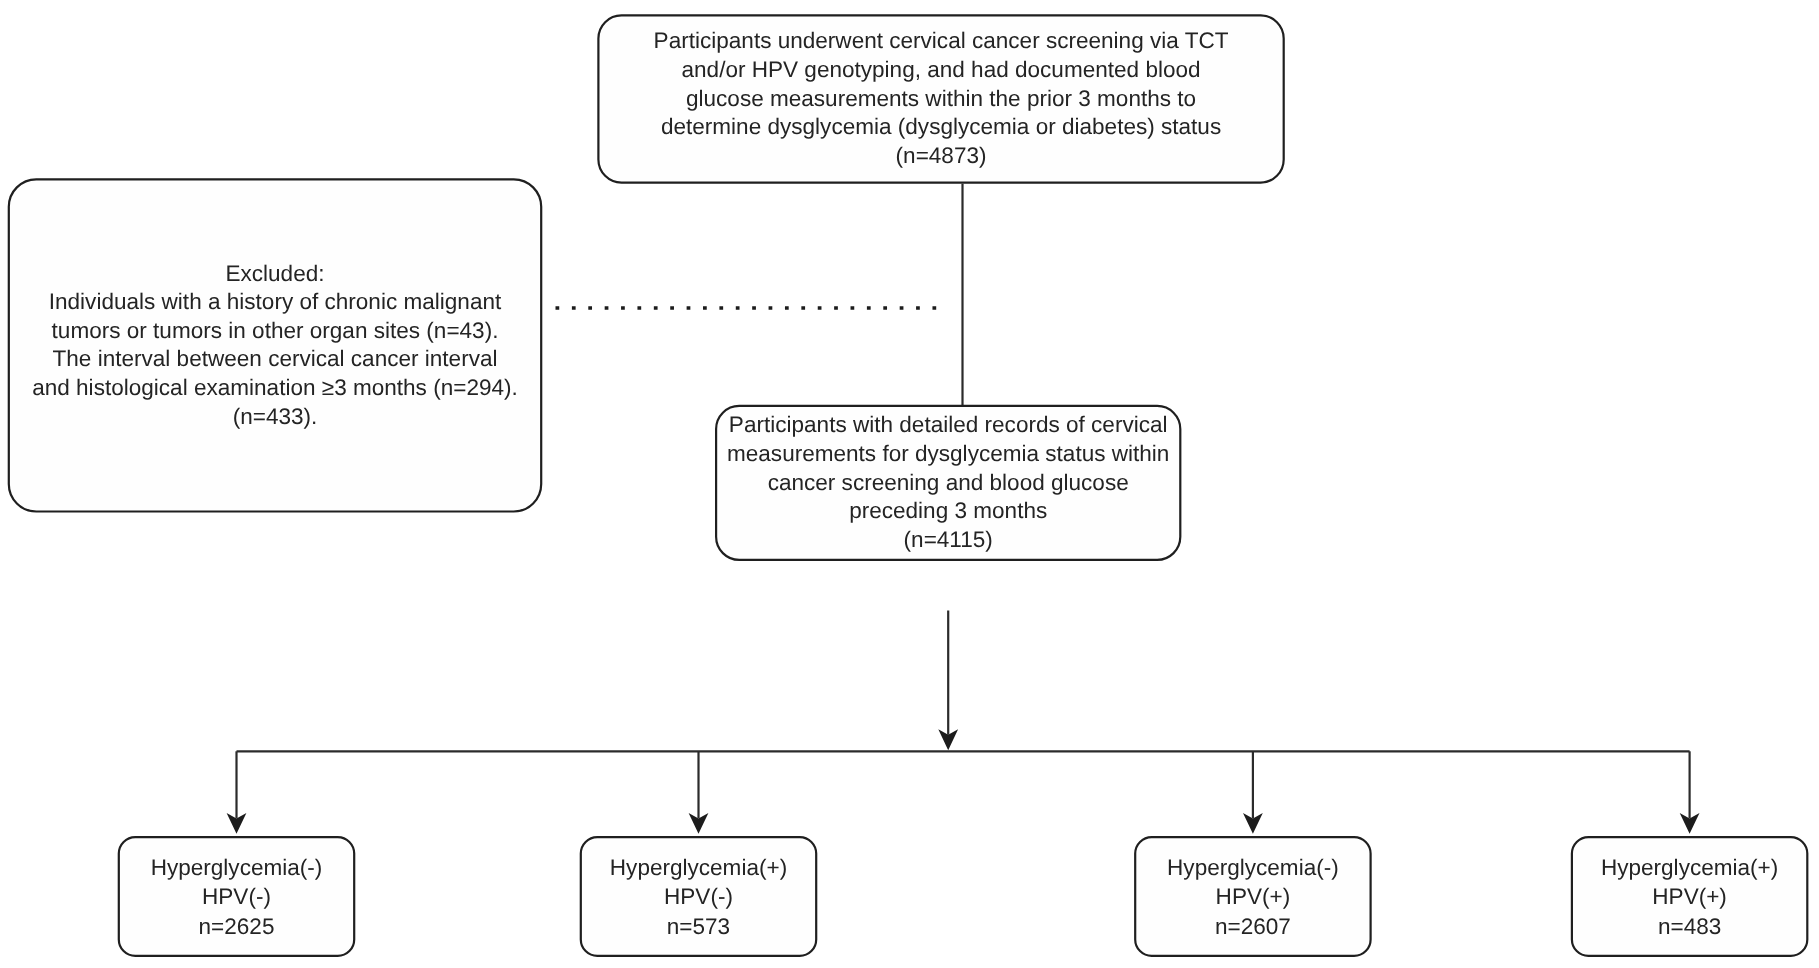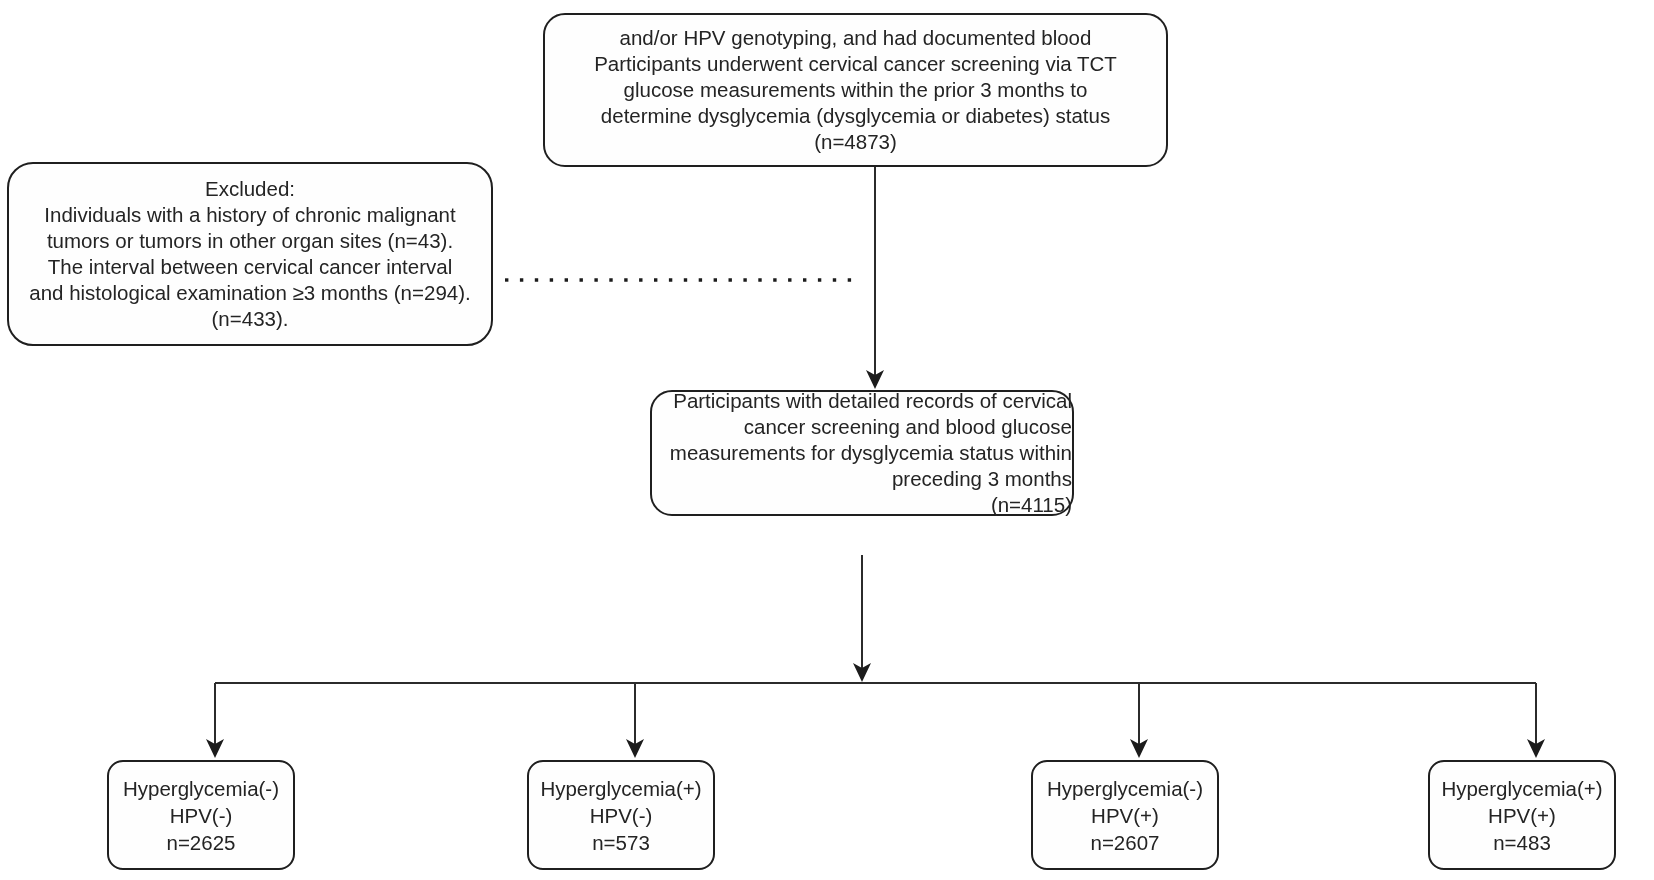--- a/index.html
+++ b/index.html
@@ -34,23 +34,23 @@
     align-items: center;
     text-align: center;
     font-size: 20.5px;
     line-height: 26px;
   }
   .box .ln {
     display: block;
     white-space: nowrap;
   }
   .box-top      { left: 543px;  top: 13px;  width: 625px; height: 154px; border-radius: 22px; }
-  .box-excluded { left: 7px;    top: 162px; width: 486px; height: 184px; border-radius: 26px; }
-  .box-middle   { left: 650px;  top: 390px; width: 424px; height: 126px; border-radius: 22px; align-items: flex-end; }
-  .box-out      { top: 760px; width: 188px; height: 110px; border-radius: 16px; line-height: 27px; }
+  .box-excluded { left: 7px;    top: 162px; width: 486px; height: 304px; border-radius: 26px; }
+  .box-middle   { left: 650px;  top: 368px; width: 424px; height: 142px; border-radius: 22px; }
+  .box-out      { top: 760px; width: 216px; height: 110px; border-radius: 16px; line-height: 27px; }
   .box-out-1 { left: 107px; }
   .box-out-2 { left: 527px; }
   .box-out-3 { left: 1031px; }
   .box-out-4 { left: 1428px; }
   .stroke {
     stroke: #2b2b2b;
     stroke-width: 2;
     fill: none;
   }
   .dart {
@@ -88,40 +88,40 @@
     <polygon class="dart" points="626,739 635,744 644,739 635,758"></polygon>
 
     <line class="stroke" x1="1139" y1="683" x2="1139" y2="744"></line>
     <polygon class="dart" points="1130,739 1139,744 1148,739 1139,758"></polygon>
 
     <line class="stroke" x1="1536" y1="683" x2="1536" y2="744"></line>
     <polygon class="dart" points="1527,739 1536,744 1545,739 1536,758"></polygon>
   </svg>
 
   <div class="box box-top">
+    <span class="ln">Participants underwent cervical cancer screening via TCT</span>
     <span class="ln">and/or HPV genotyping, and had documented blood</span>
-    <span class="ln">Participants underwent cervical cancer screening via TCT</span>
     <span class="ln">glucose measurements within the prior 3 months to</span>
     <span class="ln">determine dysglycemia (dysglycemia or diabetes) status</span>
     <span class="ln">(n=4873)</span>
   </div>
 
   <div class="box box-excluded">
     <span class="ln">Excluded:</span>
     <span class="ln">Individuals with a history of chronic malignant</span>
     <span class="ln">tumors or tumors in other organ sites (n=43).</span>
     <span class="ln">The interval between cervical cancer interval</span>
     <span class="ln">and histological examination ≥3 months (n=294).</span>
     <span class="ln">(n=433).</span>
   </div>
 
   <div class="box box-middle">
     <span class="ln">Participants with detailed records of cervical</span>
+    <span class="ln">measurements for dysglycemia status within</span>
     <span class="ln">cancer screening and blood glucose</span>
-    <span class="ln">measurements for dysglycemia status within</span>
     <span class="ln">preceding 3 months</span>
     <span class="ln">(n=4115)</span>
   </div>
 
   <div class="box box-out box-out-1">
     <span class="ln">Hyperglycemia(-)</span>
     <span class="ln">HPV(-)</span>
     <span class="ln">n=2625</span>
   </div>
 

